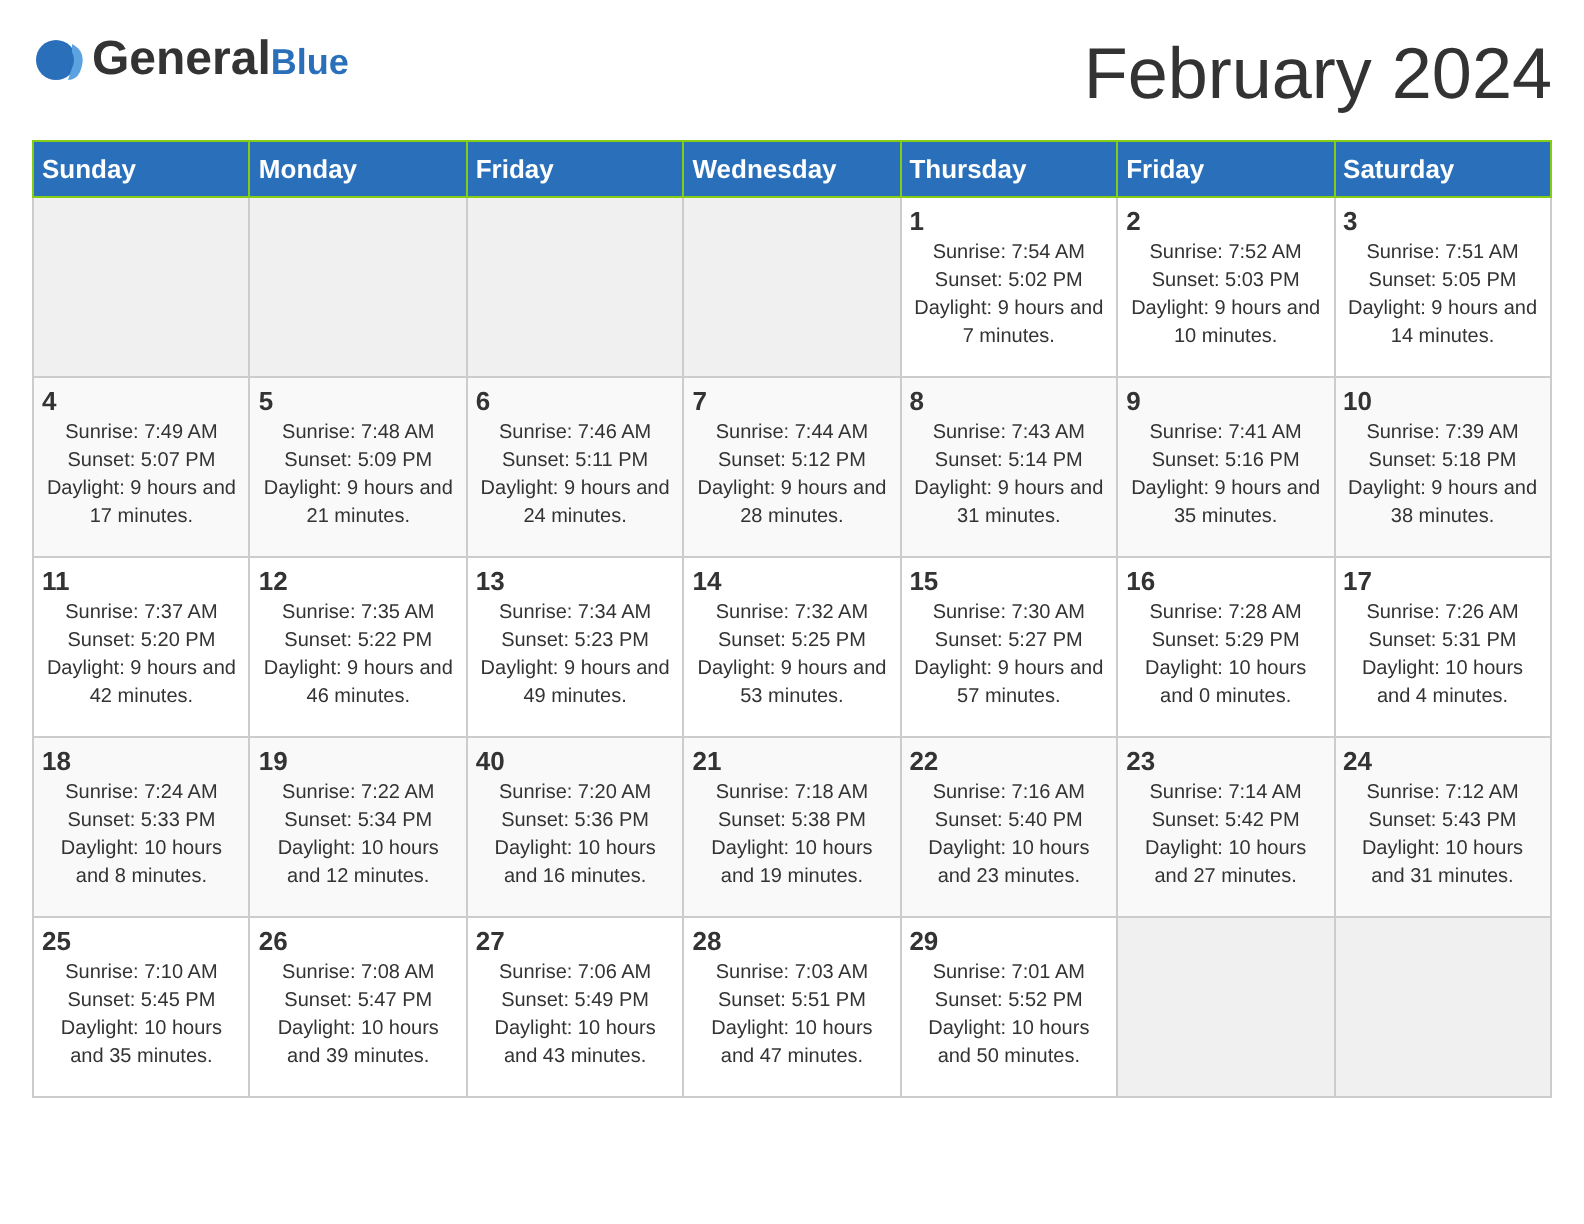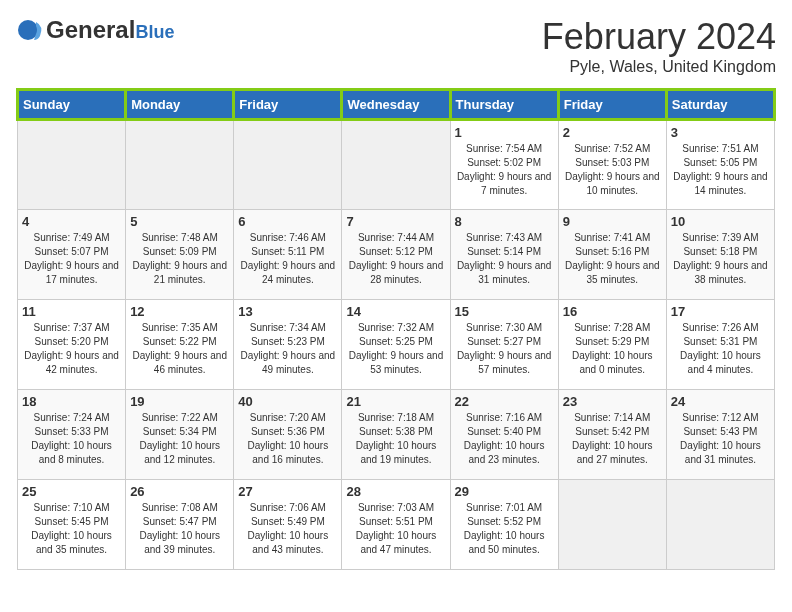--- a/index.html
+++ b/index.html
@@ -42,21 +42,21 @@
       border-collapse: collapse;
       table-layout: fixed;
     }
     thead tr th {
       background-color: #2a6fba;
       color: #fff;
       font-size: 13px;
       font-weight: bold;
       padding: 6px 4px;
       text-align: left;
-      border: 3px solid #84cc16;
+      border: 1px solid #84cc16;
     }
     tbody tr td {
       border: 1px solid #ccc;
       vertical-align: top;
       padding: 4px;
       font-size: 10.5px;
       color: #333;
       height: 90px;
       background: #fff;
     }
@@ -87,21 +87,20 @@
     <svg class="logo-icon" viewBox="0 0 28 28" xmlns="http://www.w3.org/2000/svg">
       <circle cx="12" cy="14" r="10" fill="#2a6fba"></circle>
       <path d="M20 6 Q28 10 24 20 Q22 24 18 24 L20 18 Q22 14 20 10 Z" fill="#5ba3e0"></path>
     </svg>
     <div>
       <span style="font-size:24px;font-weight:bold;color:#333;">General</span><span style="font-size:18px;font-weight:bold;color:#2a6fba;margin-top:37px;">Blue</span>
     </div>
   </div>
   <div class="title-block">
     <div class="month-title">February 2024</div>
-    <div class="location-title">Pyle, Wales, United Kingdom</div>
   </div>
 </div>
 
 <table>
   <thead>
     <tr>
     <th>Sunday</th>
         <th>Monday</th>
         <th>Friday</th>
         <th>Wednesday</th>

